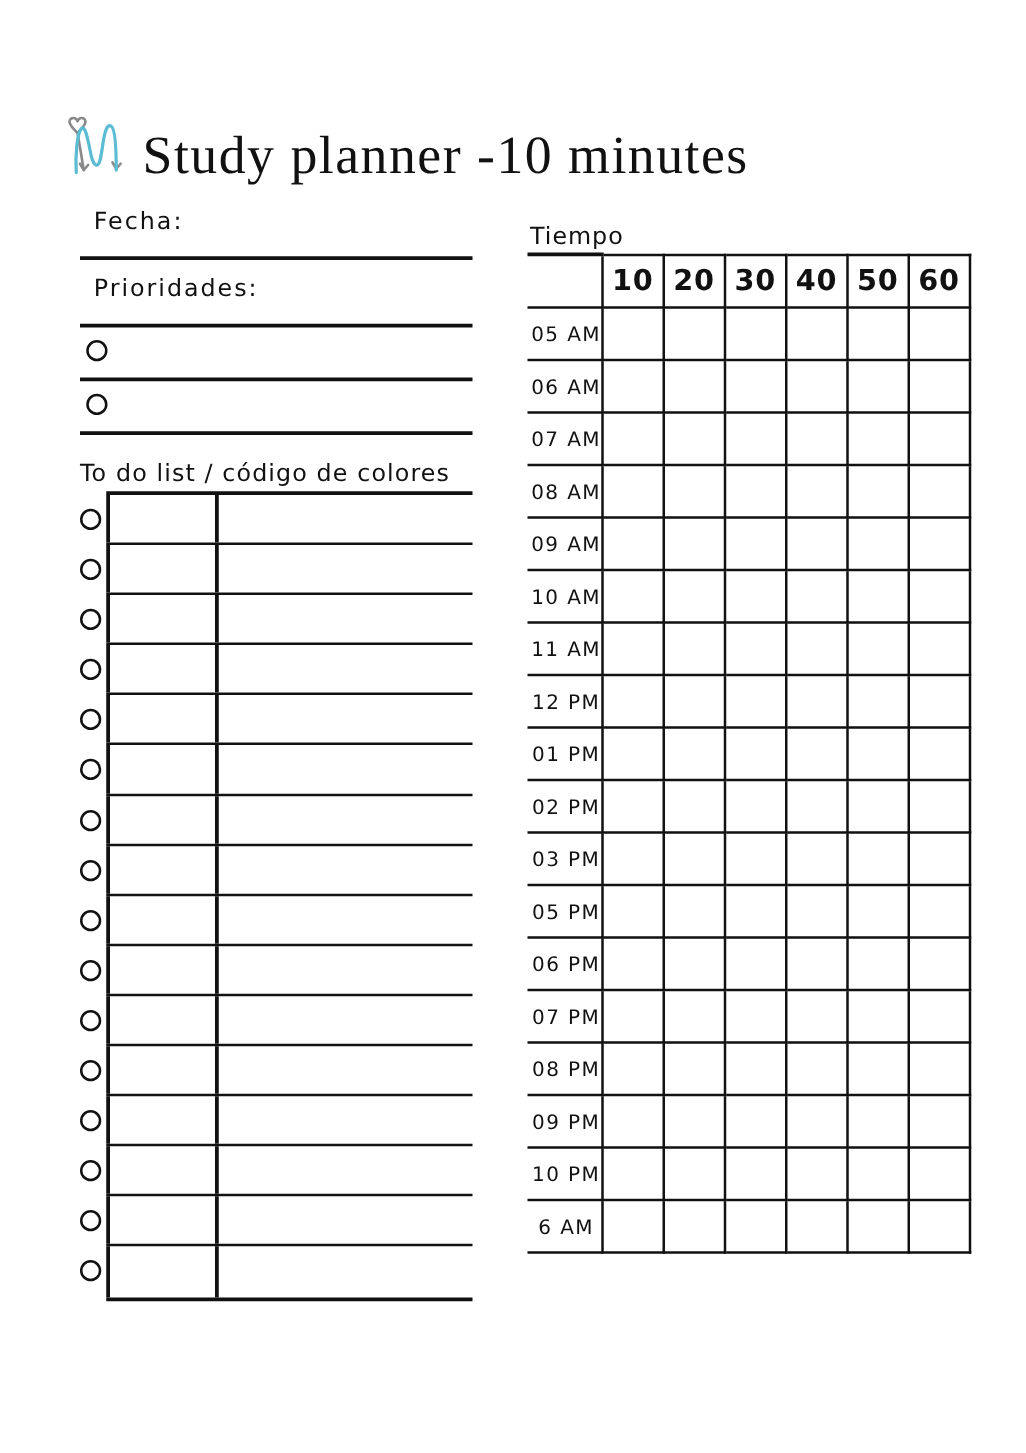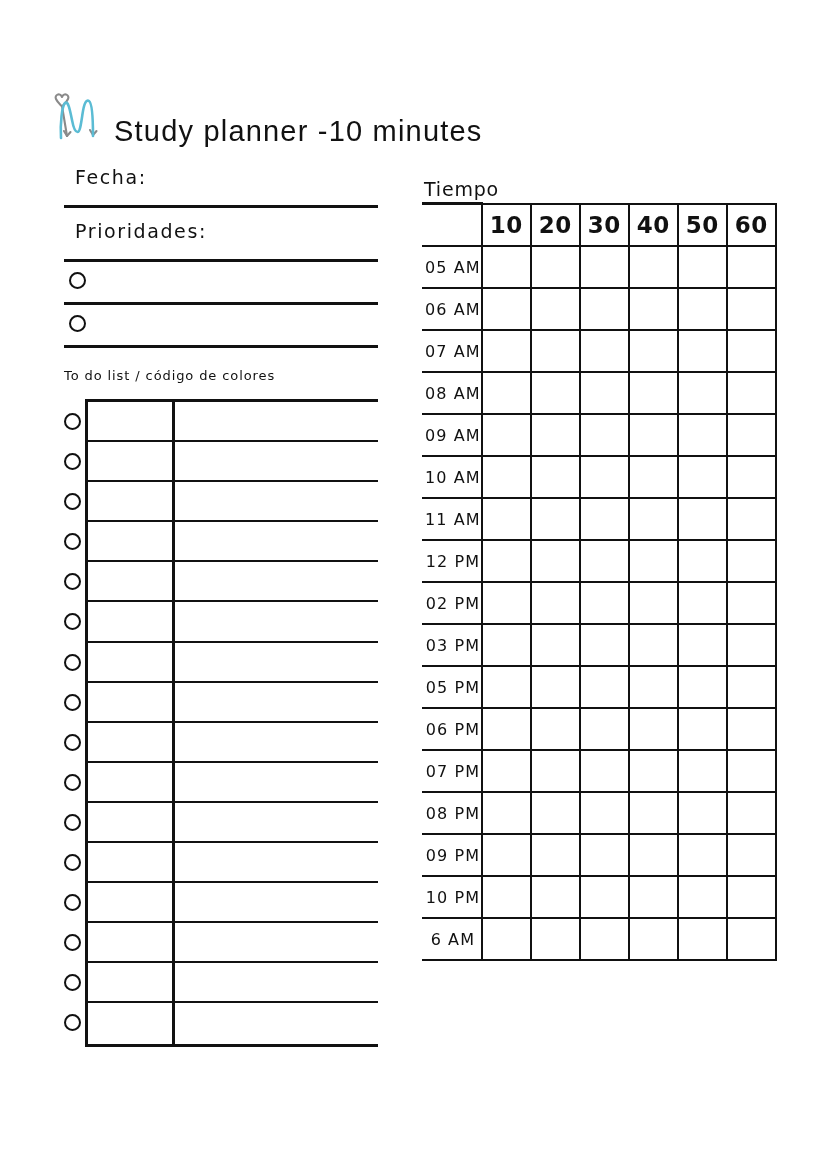--- a/index.html
+++ b/index.html
@@ -26,22 +26,22 @@
     display: flex;
     align-items: flex-end;
   }
   #brand-mark {
     width: 62px;
     height: 62px;
     flex: 0 0 62px;
     margin-bottom: 4px;
   }
   #title-text {
-    font-family: Liberation Sans, sans-serif;
-    font-size: 29px;
+    font-family: Liberation Serif, serif;
+    font-size: 43px;
     font-weight: 400;
     letter-spacing: 1.2px;
     white-space: nowrap;
     margin-left: 4px;
     line-height: 1;
     padding-bottom: 6px;
   }
 
   
   #left-col {
@@ -90,24 +90,24 @@
   }
 
   
   #todo-section {
     position: absolute;
     left: 64px;
     top: 368px;
     width: 314px;
   }
   #todo-title {
-    font-size: 13px;
+    font-size: 19px;
     letter-spacing: 0.9px;
     white-space: nowrap;
-    padding-bottom: 16px;
+    padding-bottom: 3px;
   }
   #todo-table {
     position: relative;
     border-top: 3px solid #111111;
     border-bottom: 3px solid #111111;
     margin-left: 21px;
     width: 293px;
     box-sizing: border-box;
   }
   .todo-row {
@@ -396,20 +396,29 @@
       <tr>
         <th class="hour-label">12 PM</th>
         <td class="slot-cell"></td>
         <td class="slot-cell"></td>
         <td class="slot-cell"></td>
         <td class="slot-cell"></td>
         <td class="slot-cell"></td>
         <td class="slot-cell"></td>
       </tr>
       <tr>
+        <th class="hour-label">01 PM</th>
+        <td class="slot-cell"></td>
+        <td class="slot-cell"></td>
+        <td class="slot-cell"></td>
+        <td class="slot-cell"></td>
+        <td class="slot-cell"></td>
+        <td class="slot-cell"></td>
+      </tr>
+      <tr>
         <th class="hour-label">02 PM</th>
         <td class="slot-cell"></td>
         <td class="slot-cell"></td>
         <td class="slot-cell"></td>
         <td class="slot-cell"></td>
         <td class="slot-cell"></td>
         <td class="slot-cell"></td>
       </tr>
       <tr>
         <th class="hour-label">03 PM</th>

